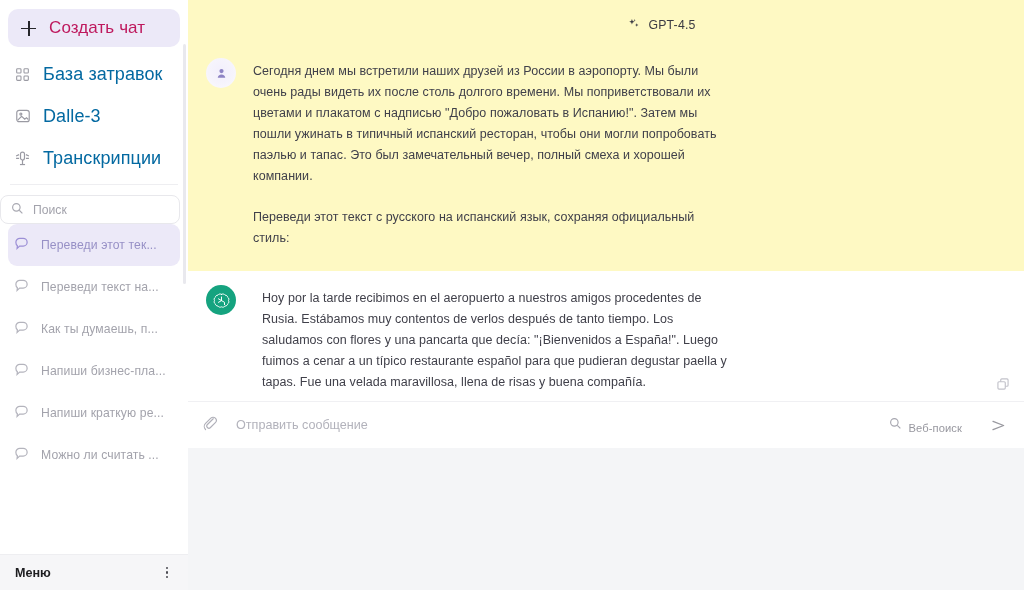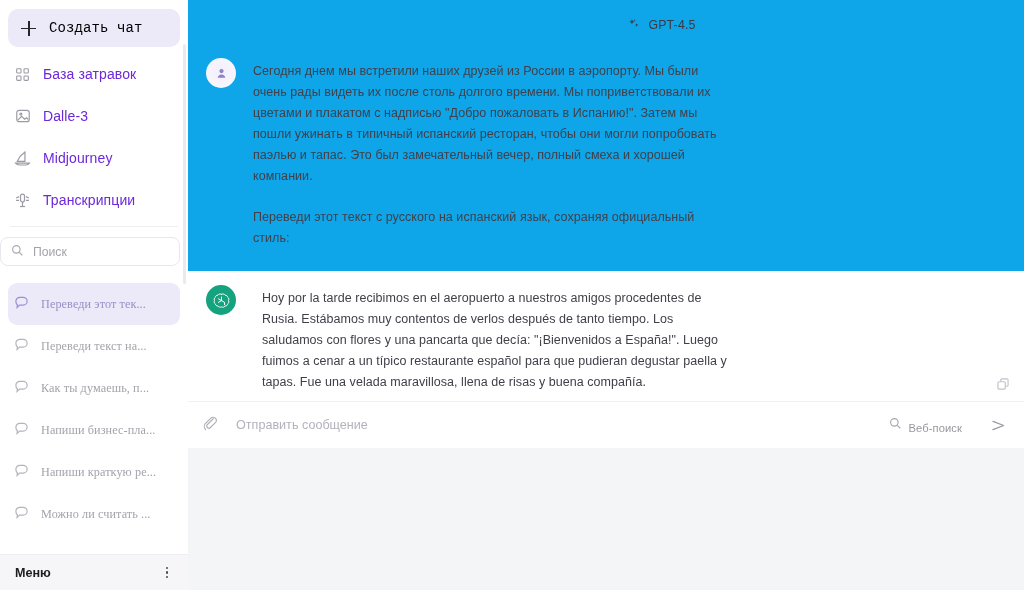--- a/index.html
+++ b/index.html
@@ -35,24 +35,23 @@
     height: 38px;
     border-radius: 10px;
     background: #ece9f8;
     display: flex;
     align-items: center;
     padding-left: 13px;
     gap: 13px;
     cursor: pointer;
   }
   .new-chat-label {
-    font-size: 14px;
-    color: #000000;
+    font-size: 17px;
+    color: #be185d;
     letter-spacing: .1px;
-    font-family: Liberation Mono, monospace;
   }
   .plus-icon {
     width: 15px; height: 15px;
     position: relative;
     flex: 0 0 15px;
   }
   .plus-icon::before, .plus-icon::after {
     content: "";
     position: absolute;
     background: #26262b;
@@ -72,22 +71,22 @@
     gap: 12px;
     cursor: pointer;
   }
   .nav-icon {
     width: 17px; height: 17px;
     flex: 0 0 17px;
     display: flex; align-items: center; justify-content: center;
     color: #9a9aa3;
   }
   .nav-label {
-    font-size: 14px;
-    color: #6d28d9;
+    font-size: 18px;
+    color: #0369a1;
     letter-spacing: .1px;
     white-space: nowrap;
   }
 
   .divider {
     height: 1px;
     background: #eeeef1;
     margin: 5px 10px 0 10px;
   }
 
@@ -111,25 +110,24 @@
     font-family: "Liberation Sans", sans-serif;
     font-size: 12.2px;
     color: #a3a3ac;
     background: transparent;
     width: 120px;
     padding: 0;
   }
   .search-input::placeholder { color: #a3a3ac; }
 
   .chat-list {
-    margin-top: 17px;
+    margin-top: 0;
     flex: 1 1 auto;
     overflow: hidden;
     padding: 0 8px;
-    font-family: Liberation Serif, serif;
   }
   .chat-item {
     height: 42px;
     display: flex;
     align-items: center;
     gap: 12px;
     padding-left: 6px;
     border-radius: 9px;
     cursor: pointer;
   }
@@ -180,21 +178,21 @@
     height: 240px;
     border-radius: 3px;
     background: #e9e9ee;
   }
 
   
   .main {
     flex: 1 1 auto;
     height: 448px;
     position: relative;
-    background: #0ea5e9;
+    background: #fef9c3;
     display: flex;
     flex-direction: column;
   }
 
   .topbar {
     height: 50px;
     flex: 0 0 50px;
     display: flex;
     align-items: center;
     justify-content: center;
@@ -340,29 +338,20 @@
         <span class="nav-icon">
           <svg width="16" height="16" viewBox="0 0 18 18" fill="none" stroke="currentColor" stroke-width="1.3">
             <rect x="2" y="2.6" width="14" height="12.8" rx="2.6"></rect>
             <circle cx="6.6" cy="6.8" r="1.15"></circle>
             <path d="M3.1 13.6 L7.4 9.4 L11 12.6 L12.9 10.9 L15 12.9"></path>
           </svg>
         </span>
         <span class="nav-label">Dalle-3</span>
       </div>
 
-      <div class="nav-item">
-        <span class="nav-icon">
-          <svg width="17" height="17" viewBox="0 0 18 18" fill="none" stroke="currentColor" stroke-width="1.25">
-            <path d="M11.6 2.2 C8.6 4.3 5.2 8.2 3.4 12.1 L11.6 12.1 Z"></path>
-            <path d="M1.6 13.9 C2.6 15.2 4.2 15.9 6 15.9 L12.4 15.9 C14 15.9 15.4 15.2 16.3 13.9 Z"></path>
-          </svg>
-        </span>
-        <span class="nav-label">Midjourney</span>
-      </div>
 
       <div class="nav-item">
         <span class="nav-icon">
           <svg width="17" height="17" viewBox="0 0 18 18" fill="none" stroke="currentColor" stroke-width="1.25">
             <rect x="6.9" y="2.2" width="4.2" height="8.4" rx="2.1"></rect>
             <path d="M9 10.6 L9 15.4"></path>
             <path d="M6.3 15.4 L11.7 15.4"></path>
             <path d="M2.2 6.3 L5.4 4.9 M2.2 8.9 L5.4 8.9 M15.8 6.3 L12.6 4.9 M15.8 8.9 L12.6 8.9"></path>
           </svg>
         </span>

